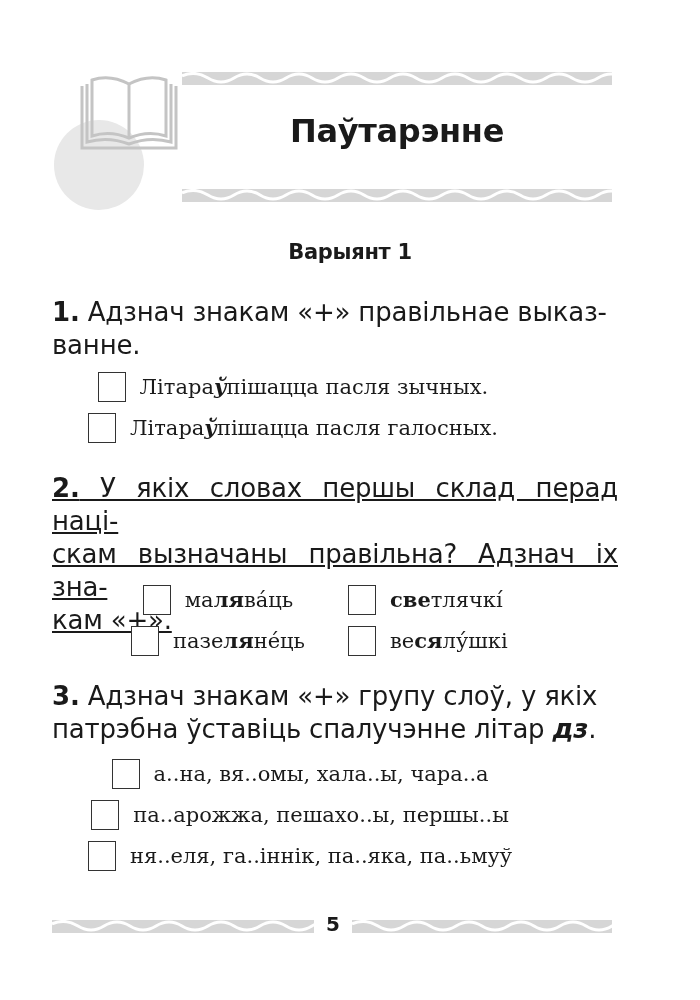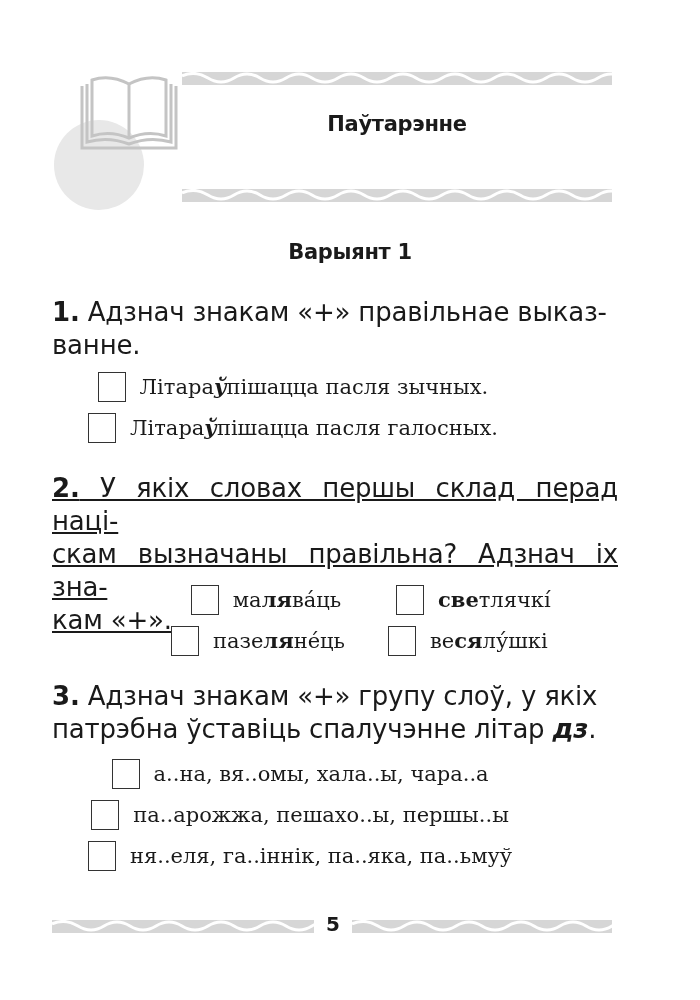--- a/index.html
+++ b/index.html
@@ -6,21 +6,21 @@
     body { width: 700px; height: 1000px; position: relative; overflow: hidden; color: #1a1a1a; }
     .abs { position: absolute; }
 
     
     .circle { left: 54px; top: 120px; width: 90px; height: 90px; border-radius: 50%; background: #e8e8e8; }
     .book { left: 80px; top: 76px; width: 98px; height: 74px; }
     .wave-band { height: 13px; background: #d6d6d6; overflow: hidden; }
     .wave-band svg { display: block; }
 
     .title { left: 182px; width: 430px; top: 112px; text-align: center;
-      font-family: "DejaVu Sans", sans-serif; font-weight: bold; font-size: 21px; letter-spacing: -0.3px; }
+      font-family: "DejaVu Sans", sans-serif; font-weight: bold; font-size: 32px; letter-spacing: -0.3px; }
 
     .variant { left: 0; width: 700px; top: 240px; text-align: center;
       font-family: "DejaVu Sans", sans-serif; font-weight: bold; font-size: 21px; letter-spacing: -0.3px; }
 
     .task { left: 52px; width: 566px; font-family: "DejaVu Sans", sans-serif; font-size: 26px;
       line-height: 33px; text-align: justify; letter-spacing: -0.2px; }
     .task .num { font-weight: bold; }
     .task .it { font-weight: bold; font-style: italic; }
 
     .opt { height: 33px; display: flex; align-items: center; font-family: "DejaVu Serif", serif; font-size: 21px; letter-spacing: 0px; justify-content: center; }
@@ -76,35 +76,35 @@
   </div>
 </div>
 
 <div class="abs task" style="top:472px;text-decoration:underline;">
   <div><span class="num">2.</span> <span>У якіх словах першы склад перад наці-</span></div>
   <div>скам вызначаны правільна? Адзнач іх зна-</div>
   <div>кам «+».</div>
 </div>
 <div class="abs" style="left:88px; top:583px; width:530px;">
   <div style="display:flex; margin-bottom:8px;">
-    <div class="opt" style="width:260px;margin-left:48px;">
+    <div class="opt" style="width:260px;">
       <div class="box"></div>
       <span>ма</span>
         <b>ля</b>
         <span>ва́ць</span>
     </div>
     <div class="opt">
       <div class="box"></div>
       <span></span>
         <b>све</b>
         <span>тлячкі́</span>
     </div>
   </div>
   <div style="display:flex;">
-    <div class="opt" style="width:260px;margin-left:40px;">
+    <div class="opt" style="width:260px;">
       <div class="box"></div>
       <span>пазе</span>
         <b>ля</b>
         <span>не́ць</span>
     </div>
     <div class="opt">
       <div class="box"></div>
       <span>ве</span>
         <b>ся</b>
         <span>лу́шкі</span>

